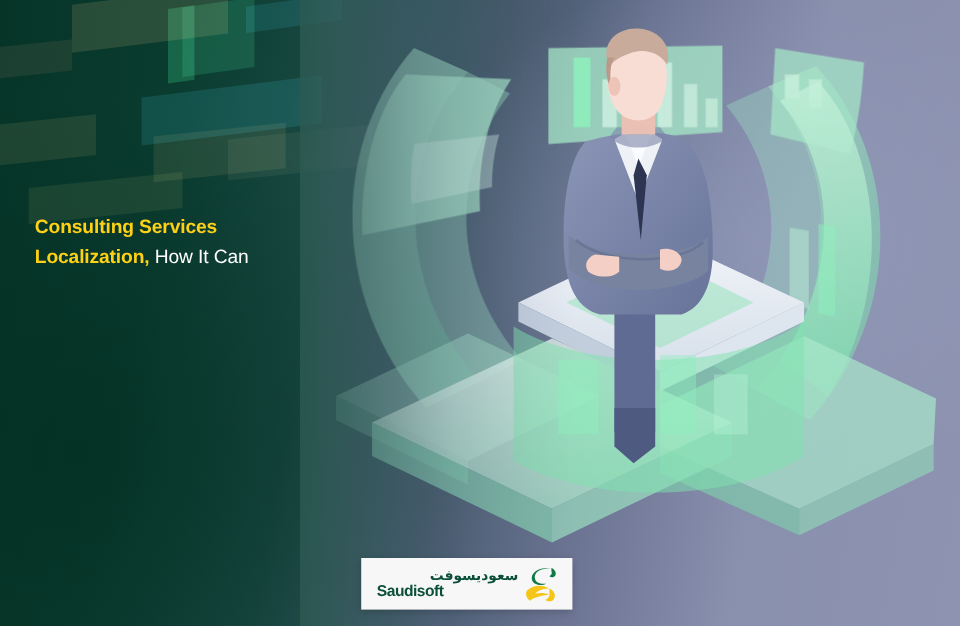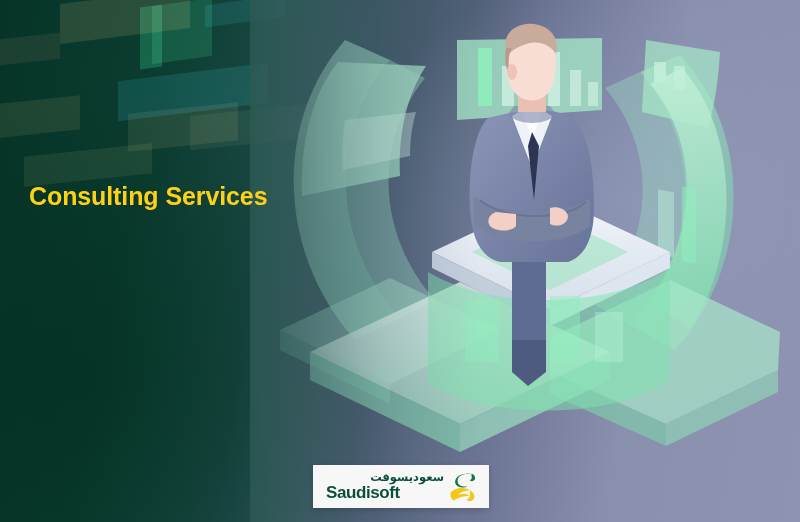--- a/index.html
+++ b/index.html
@@ -46,46 +46,46 @@
   .b10{left:205px;top:0px;width:80px;height:22px;background:#1a6f86;transform:skewY(-8deg);opacity:.22;}
 
   
   .art{position:absolute;left:250px;top:0;width:550px;height:522px;}
   .art svg{display:block;width:100%;height:100%;}
 
   
   .headline{
     position:absolute;left:29px;top:177px;width:360px;
     line-height:1.58;
-    font-size:25px;
+    font-size:16px;
     letter-spacing:-.1px;
   }
   .headline .ln{display:block;white-space:nowrap;}
   .hl-accent{color:#FFD116;font-weight:bold;}
   .hl-plain{color:#ffffff;font-weight:normal;}
 
   
   .logo{
-    position:absolute;left:313px;top:465px;
+    position:absolute;left:301px;top:465px;
     width:176px;height:43px;
     background:#f7f7f7;
     border-radius:0;
     display:flex;align-items:center;
     padding:4px 9px 4px 13px;
     box-shadow:0 2px 6px rgba(0,0,0,.18);
   }
   .logo-text{display:flex;flex-direction:column;justify-content:center;flex:1;}
   .logo-ar{
     font-family:"DejaVu Sans",sans-serif;
     font-size:11.5px;color:#0b4f3a;font-weight:bold;
     direction:rtl;text-align:right;line-height:1.05;
     letter-spacing:-.4px;
   }
   .logo-en{
-    font-size:17px;font-weight:bold;color:#0b4f3a;
+    font-size:13px;font-weight:bold;color:#0b4f3a;
     line-height:1.05;letter-spacing:-.4px;margin-top:1px;
   }
   .logo-mark{width:34px;height:34px;flex:0 0 34px;margin-left:2px;}
   .logo-mark svg{display:block;width:100%;height:100%;}
 </style>
 </head>
 <body>
 
 <div class="banner">
 
@@ -230,20 +230,23 @@
         <ellipse cx="262" cy="72" rx="5" ry="8" fill="#eec4b8"></ellipse>
       </g>
 
       <rect x="0" y="0" width="230" height="522" fill="url(#gFadeL)"></rect>
     </svg>
   </div>
 
   <div class="headline">
     <span class="ln">
       <span class="hl-accent">Consulting Services</span>
+    </span>
+    <span class="ln">
+      <span class="hl-accent">Localization,</span><span class="hl-plain"> How It Can</span>
     </span>
   </div>
 
   <div class="logo">
     <div class="logo-text">
       <div class="logo-ar">سعوديسوفت</div>
       <div class="logo-en">Saudisoft</div>
     </div>
     <div class="logo-mark">
       <svg viewBox="0 0 40 40">

